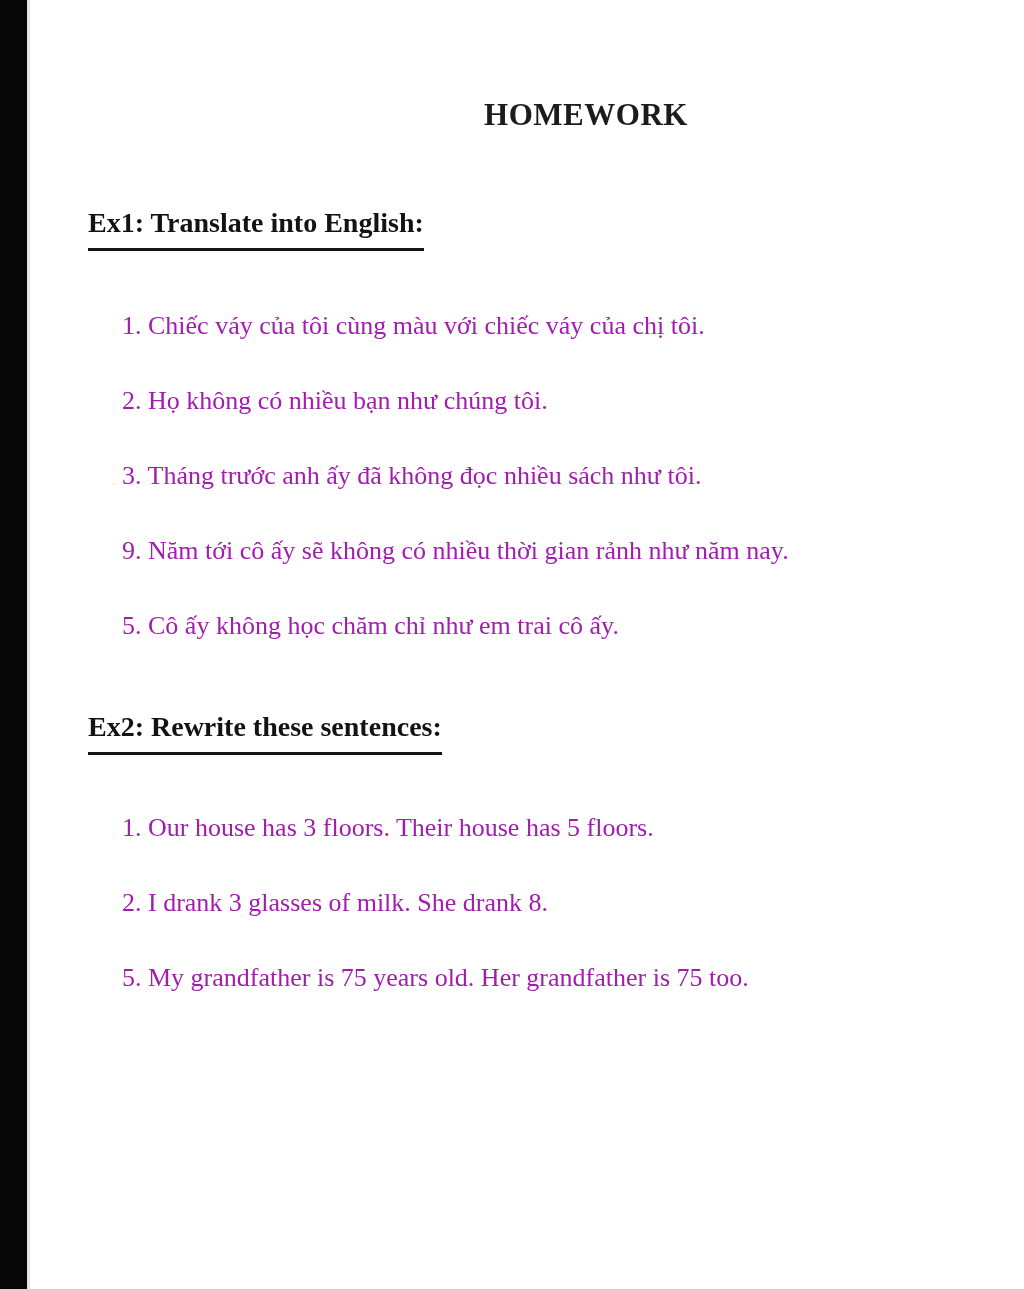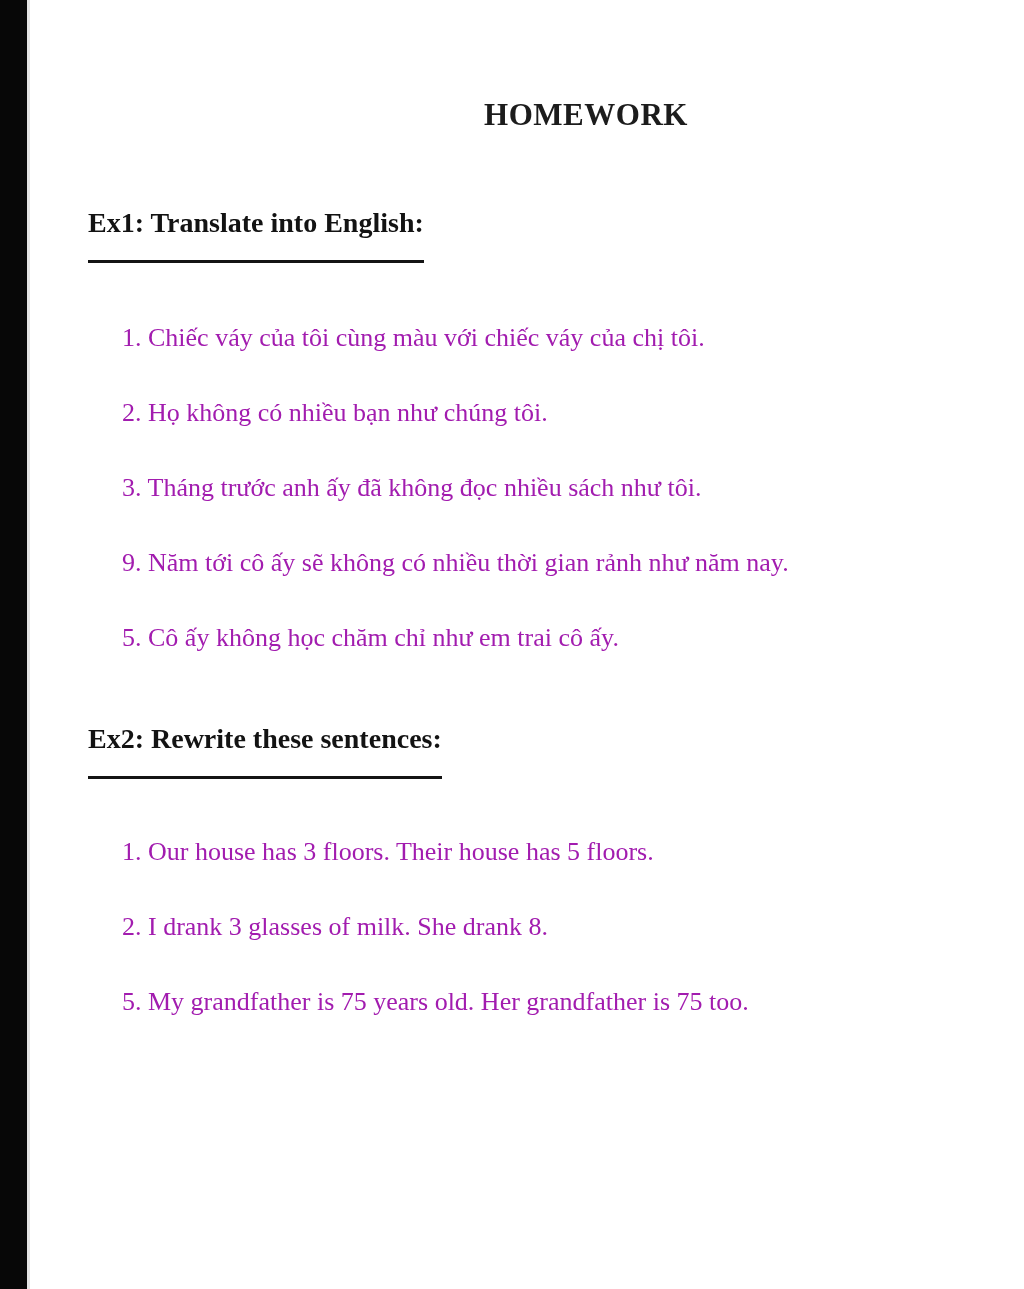--- a/index.html
+++ b/index.html
@@ -52,21 +52,21 @@
   }
   .section-heading {
     font-size: 28px;
     line-height: 36px;
     font-weight: bold;
     color: #131313;
   }
   .section-heading .heading-text {
     display: inline-block;
     border-bottom: 3px solid #141414;
-    padding-bottom: 19px;
+    padding-bottom: 7px;
   }
   .item-list {
     margin: 0;
     padding: 0;
     list-style: none;
   }
   .section-ex1 .item-list { margin-top: 58px; }
   .section-ex2 .item-list { margin-top: 56px; }
   .item {
     margin: 0 0 41px 92px;

